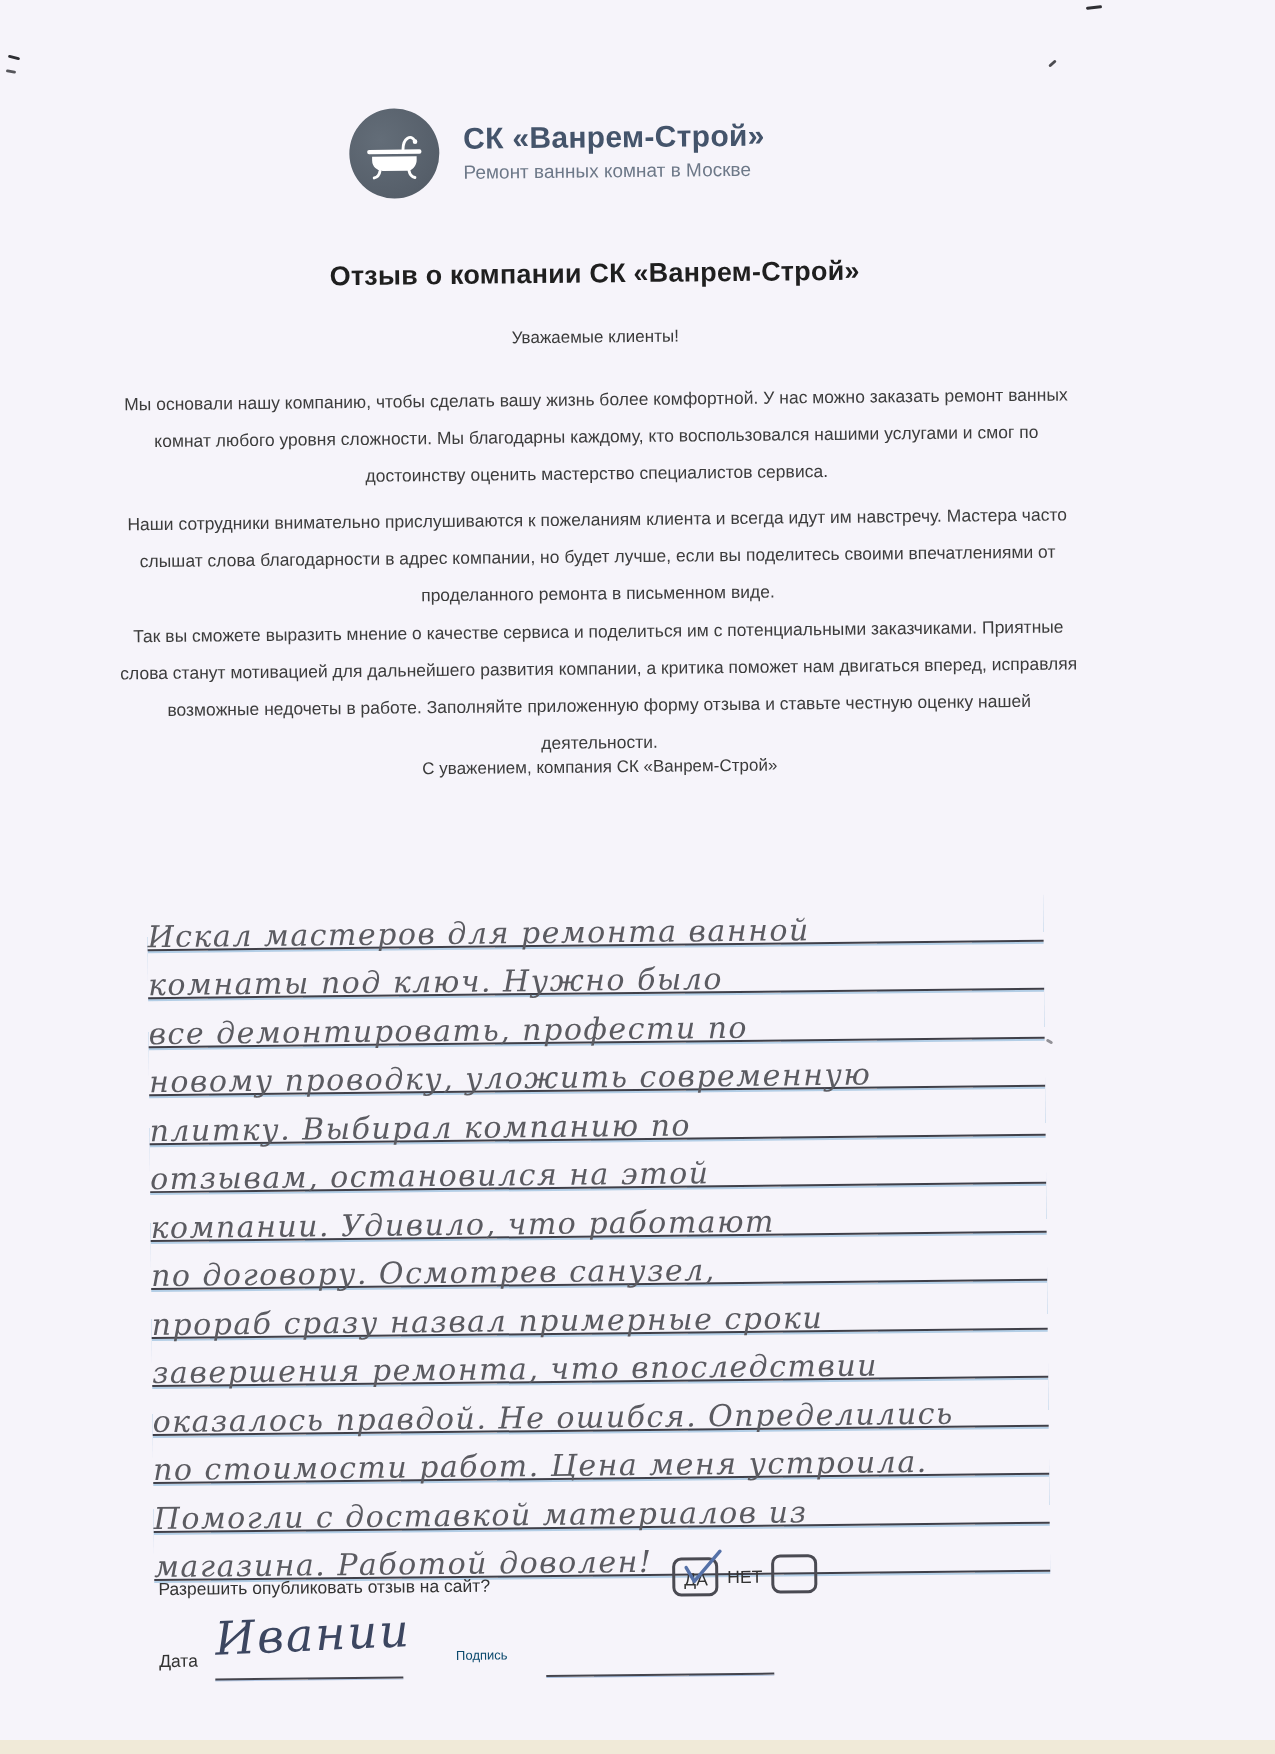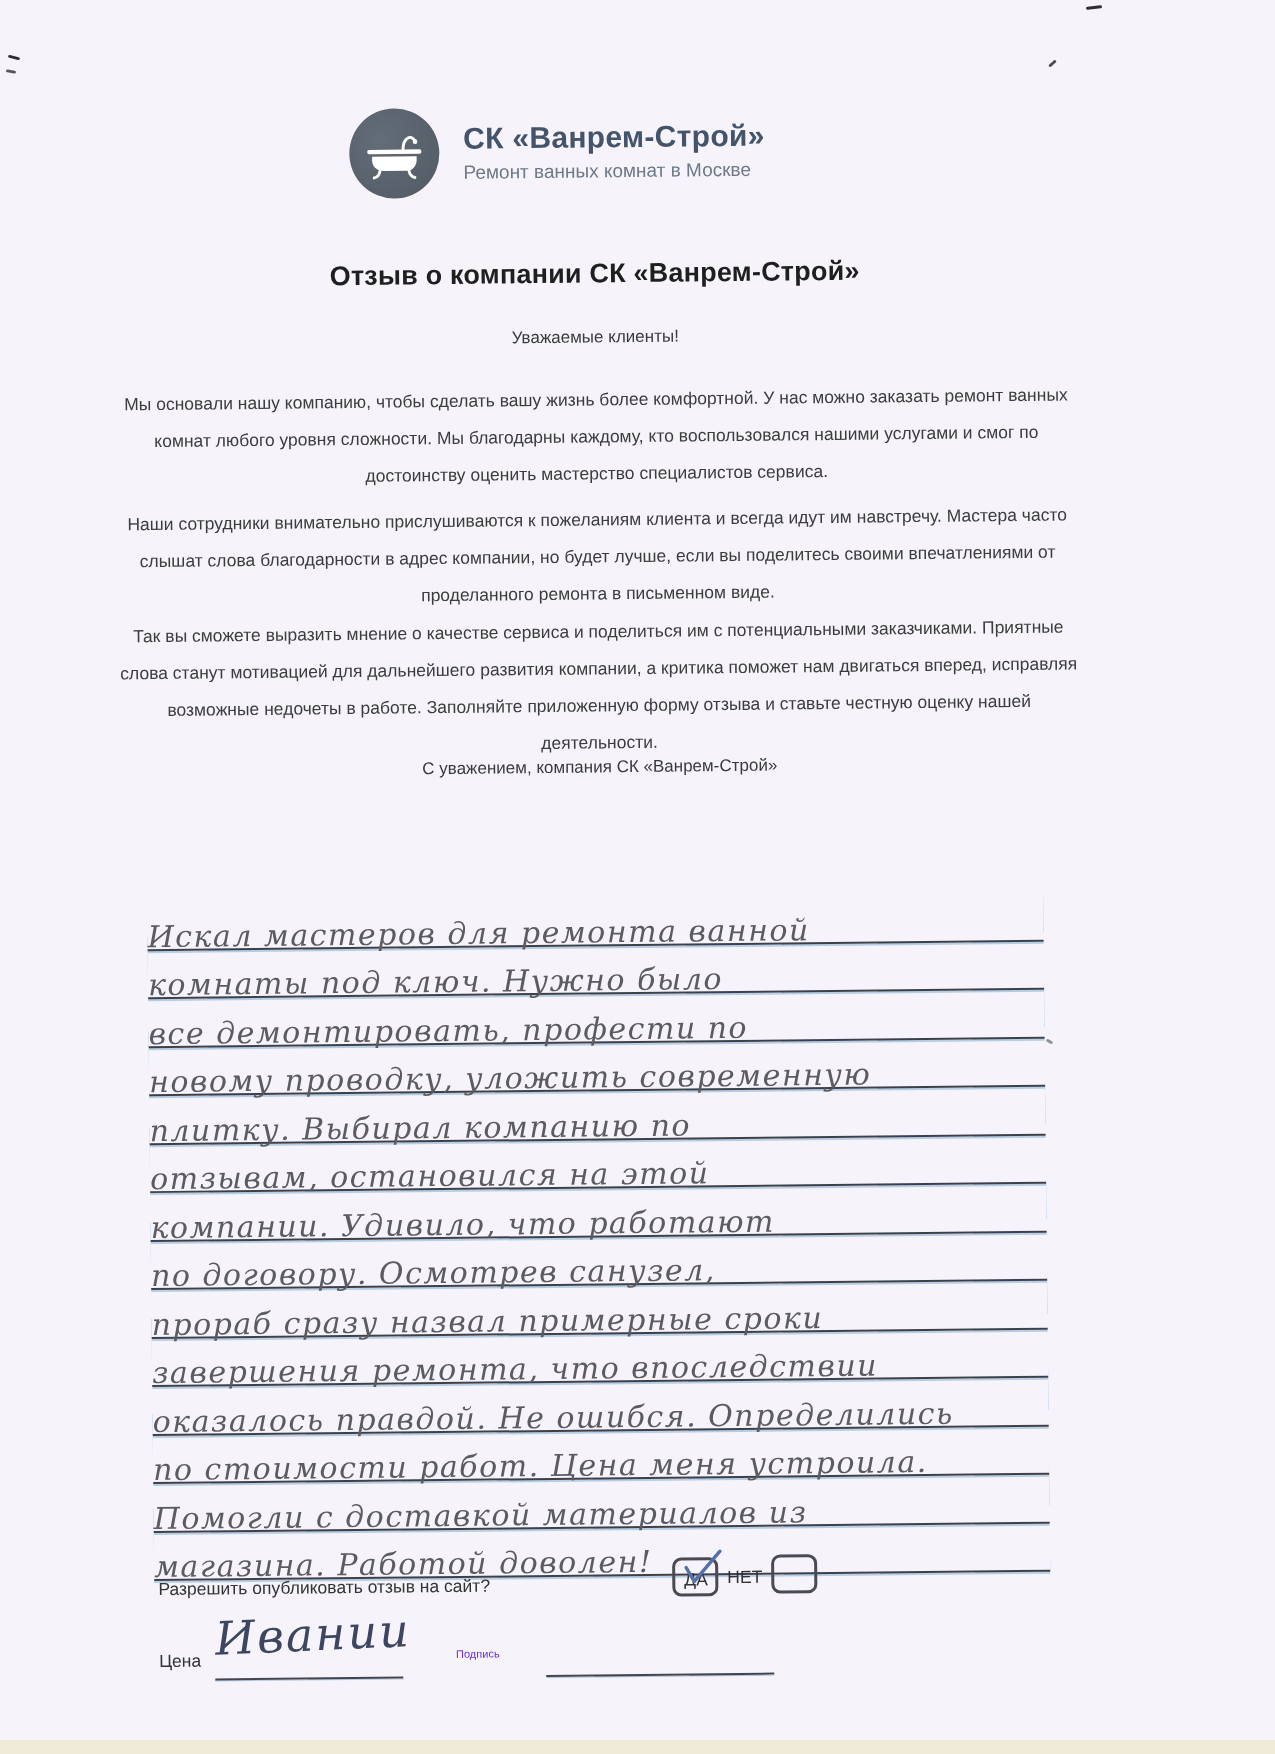--- a/index.html
+++ b/index.html
@@ -63,21 +63,21 @@
   
   .footer-row{position:absolute;left:0;top:1630px;width:1100px;height:80px;}
   .date-label{position:absolute;left:150px;top:16px;font-size:17.5px;color:#333;}
   .date-line{position:absolute;left:206px;top:44px;width:188px;border-top:2px solid #44444c;box-shadow:0 1px 0 rgba(90,140,200,.4);}
   .date-hw{
     position:absolute;left:206px;top:-26px;
     font-family:"DejaVu Serif", serif;font-style:italic;
     font-size:46px;color:#3c4660;letter-spacing:2px;
     transform:rotate(-2deg);
   }
-  .sign-label{position:absolute;left:447px;top:16px;font-size:11px;color:#6d28d9;}
+  .sign-label{position:absolute;left:447px;top:16px;font-size:13px;color:#0c4a6e;}
   .sign-line{position:absolute;left:537px;top:44px;width:228px;border-top:2px solid #44444c;box-shadow:0 1px 0 rgba(90,140,200,.5);}
 
   
   .artifact{position:absolute;background:#2e2e33;border-radius:2px;}
   .a1{left:8px;top:56px;width:12px;height:3px;transform:rotate(14deg);}
   .a2{left:6px;top:70px;width:10px;height:3px;transform:rotate(10deg);opacity:.8;}
   .a3{left:1086px;top:6px;width:16px;height:3px;transform:rotate(-6deg);}
   .a4{left:1048px;top:62px;width:9px;height:3px;transform:rotate(-42deg);opacity:.85;}
   .a5{left:1046px;top:1040px;width:7px;height:3px;transform:rotate(30deg);opacity:.5;}
   .bottom-strip{position:absolute;left:0;top:1740px;width:1275px;height:14px;background:#f0ead8;}
@@ -163,21 +163,21 @@
       <span class="checkbox cb-yes">
         <svg class="check-svg" width="52" height="52" viewBox="0 0 52 52">
           <path d="M10 24 L18 38 L44 8" stroke="#5571a8" stroke-width="3.4" fill="none" stroke-linecap="round" stroke-linejoin="round"></path>
         </svg>
       </span>
       <span class="opt opt-no">НЕТ</span>
       <span class="checkbox cb-no"></span>
     </div>
 
     <div class="footer-row">
-      <span class="date-label">Цена</span>
+      <span class="date-label">Дата</span>
       <span class="date-hw">Ивании</span>
       <span class="date-line"></span>
       <span class="sign-label">Подпись</span>
       <span class="sign-line"></span>
     </div>
 
   </div>
 
   <div class="artifact a1"></div>
   <div class="artifact a2"></div>

